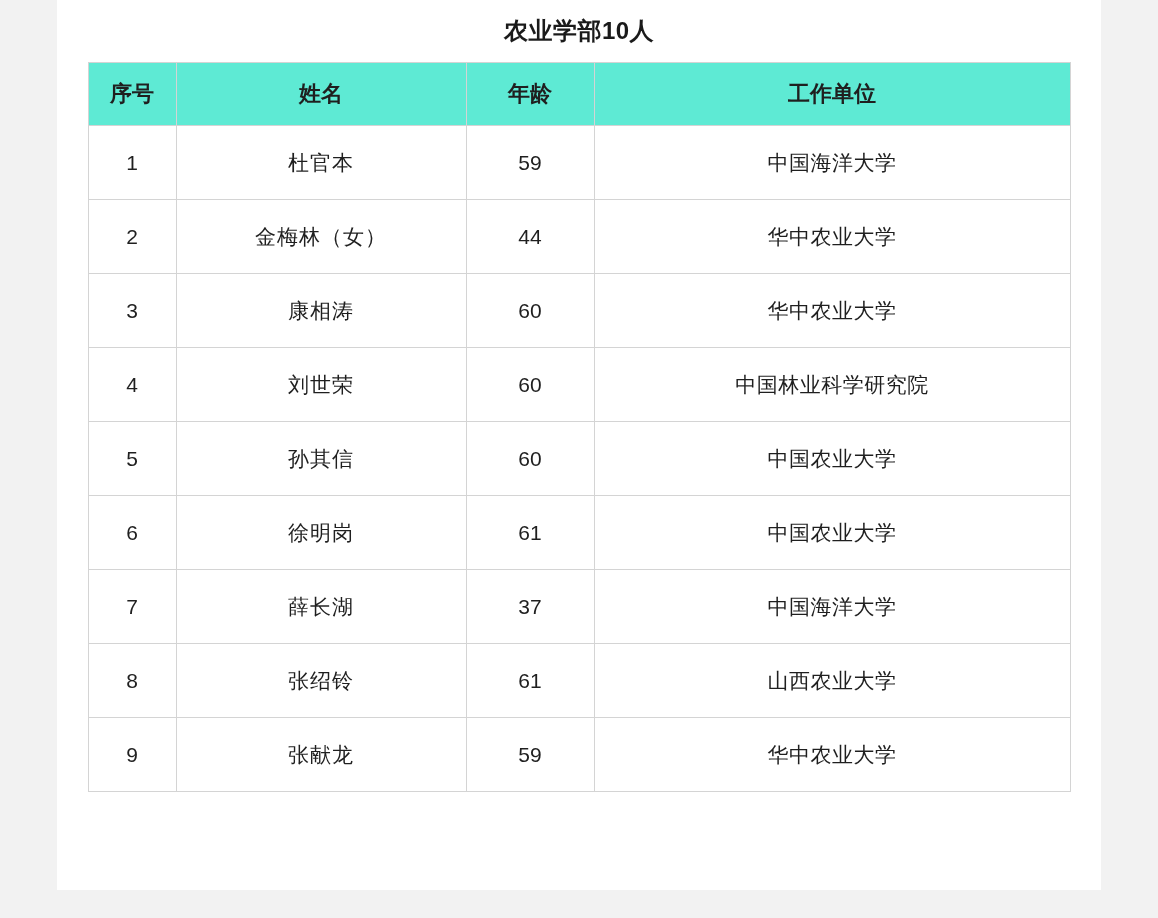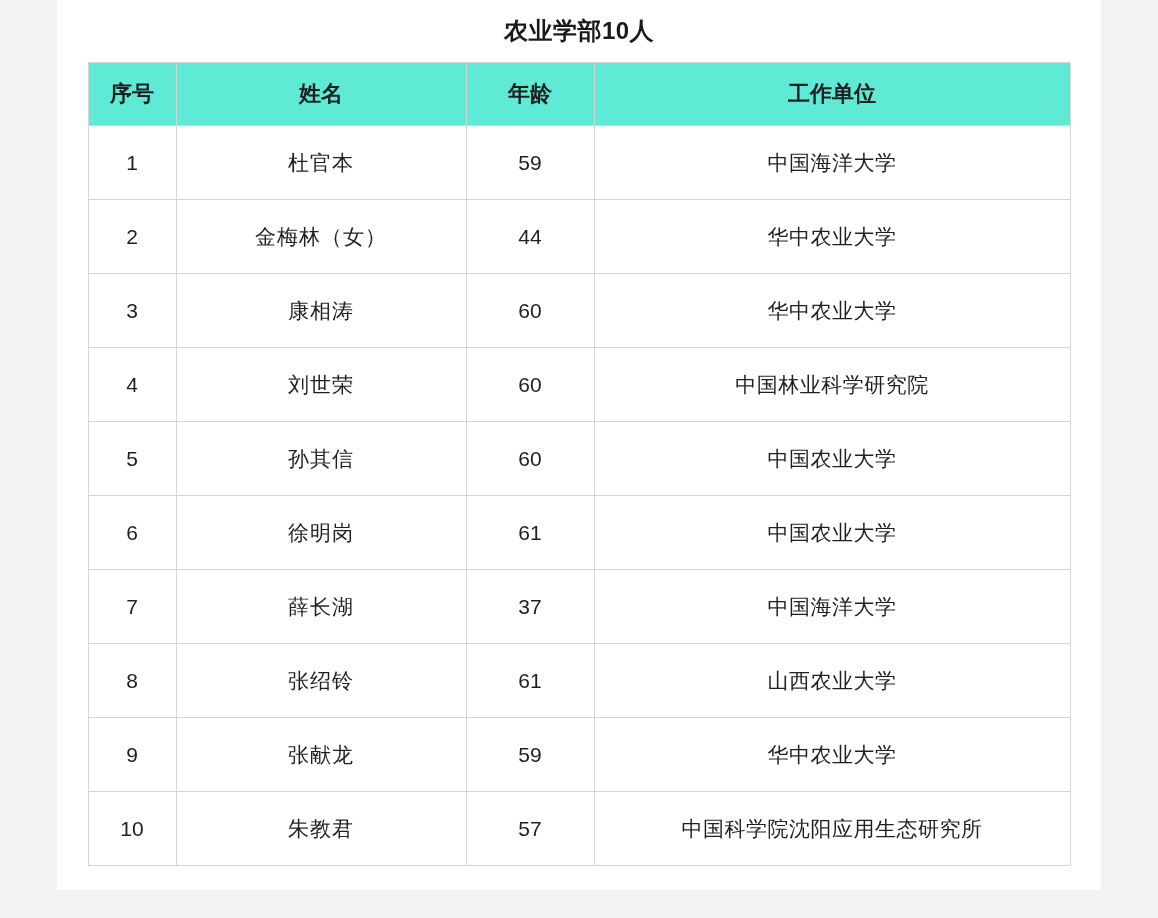--- a/index.html
+++ b/index.html
@@ -145,23 +145,17 @@
           <td class="cell-name">张绍铃</td>
           <td class="cell-age">61</td>
           <td class="cell-org">山西农业大学</td>
         </tr>
         <tr>
           <td class="cell-index">9</td>
           <td class="cell-name">张献龙</td>
           <td class="cell-age">59</td>
           <td class="cell-org">华中农业大学</td>
         </tr>
-        <tr>
-          <td class="cell-index">10</td>
-          <td class="cell-name">朱教君</td>
-          <td class="cell-age">57</td>
-          <td class="cell-org">中国科学院沈阳应用生态研究所</td>
-        </tr>
       </tbody>
     </table>
 
   </div>
 </div>
 
 </body></html>

